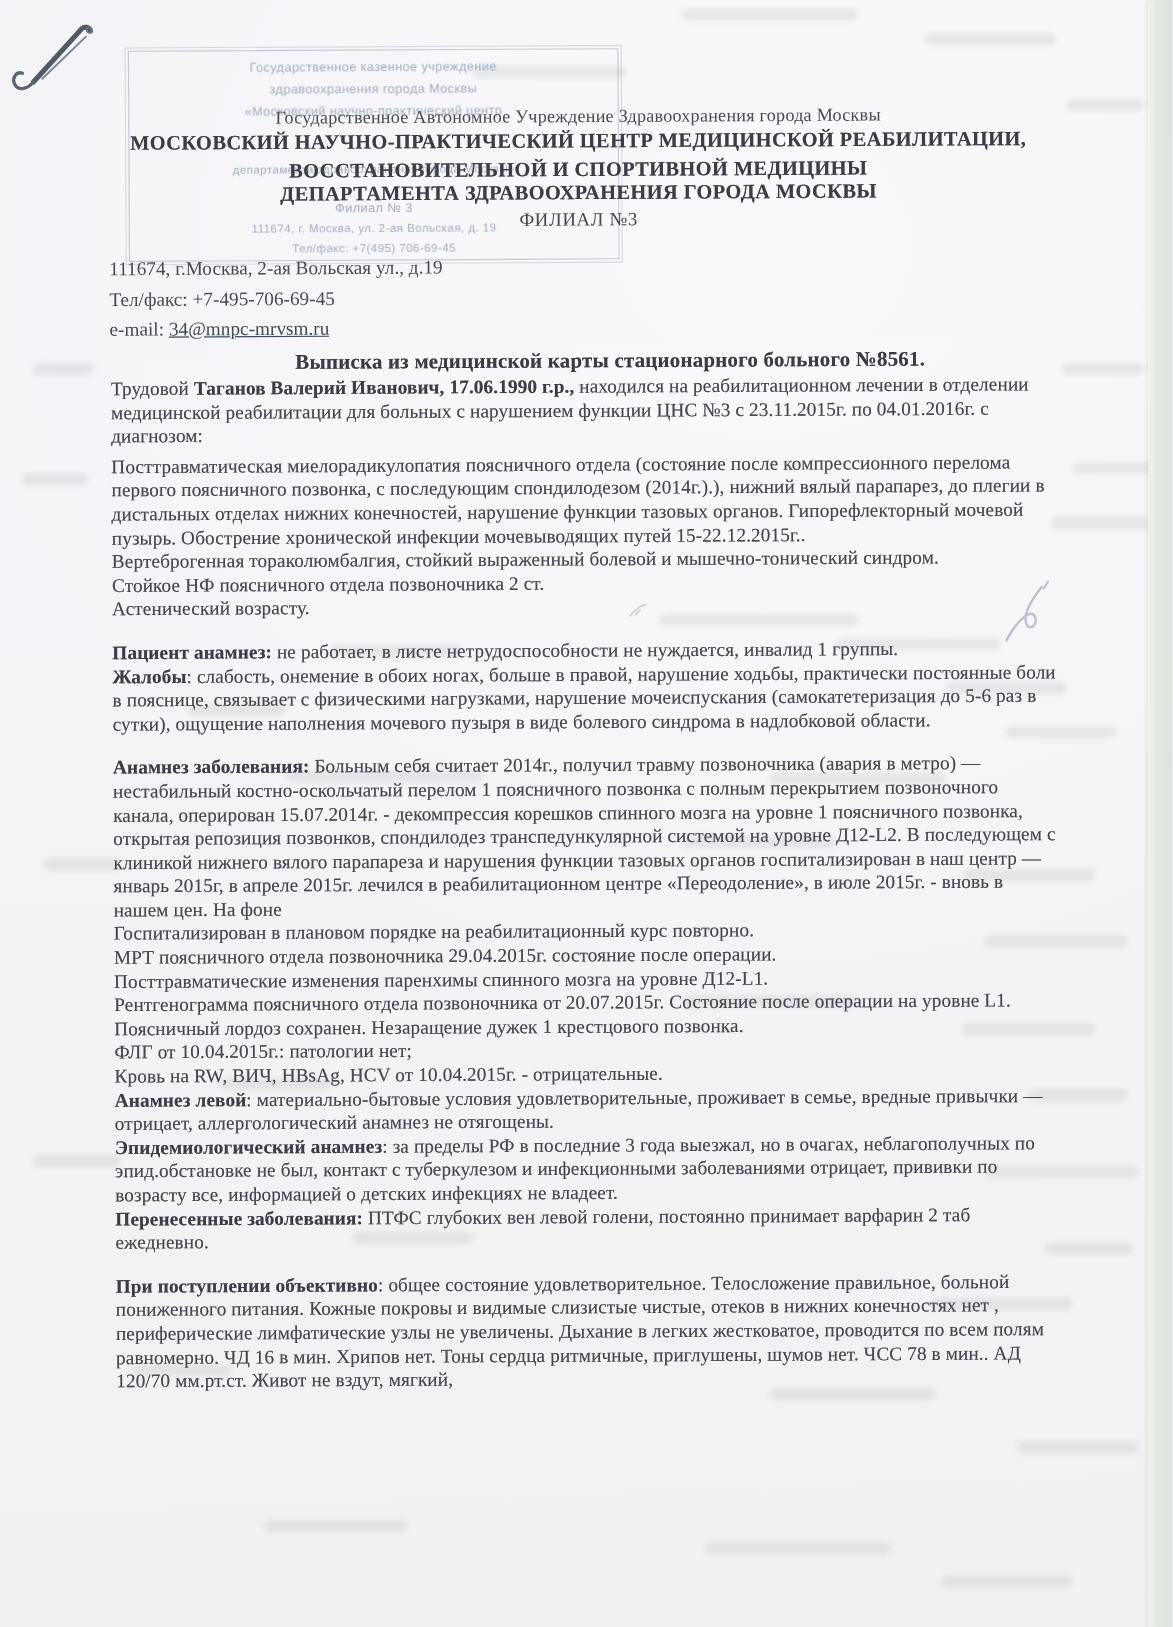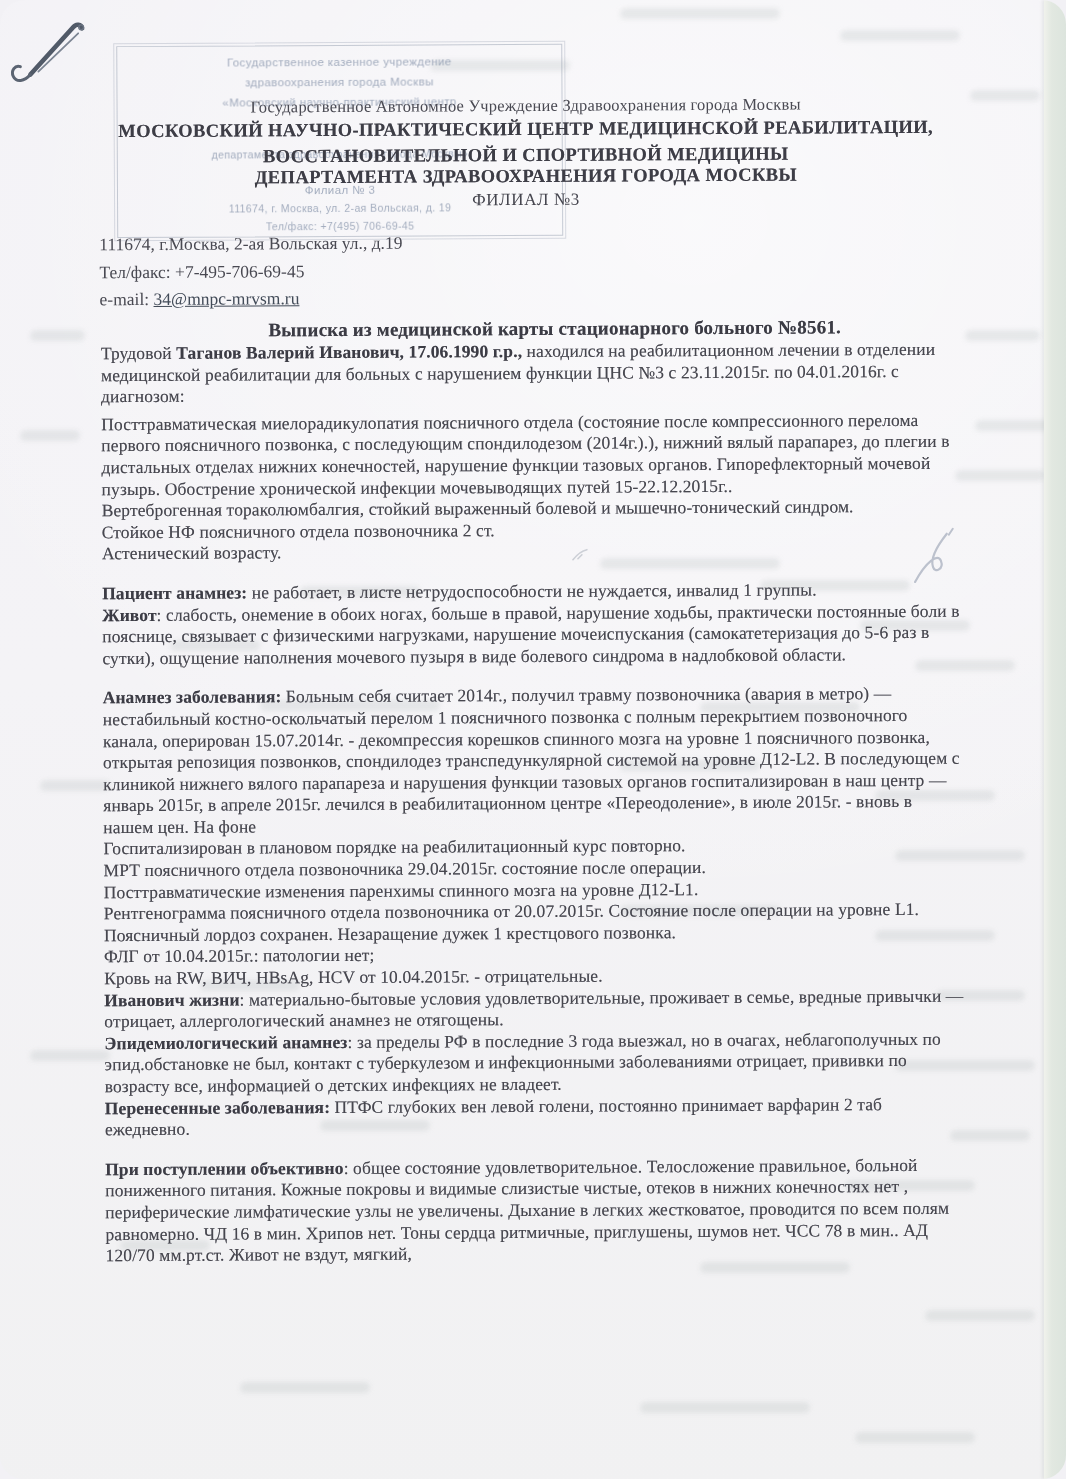--- a/index.html
+++ b/index.html
@@ -6,21 +6,20 @@
   body{
     width:1066px;height:1479px;overflow:hidden;position:relative;
     background:#f2f1f5;
     font-family:"Liberation Serif","DejaVu Serif",serif;
   }
   .page{
     position:absolute;inset:0;overflow:hidden;
     background:
       radial-gradient(130% 80% at 65% 15%, rgba(255,255,255,.55), rgba(255,255,255,0) 60%),
       linear-gradient(178deg,#f3f2f6 0%,#f4f3f6 45%,#f1f1f2 100%);
-    border-radius: 24px;
   }
   
   .scan-strip{
     position:absolute;top:0;right:0;width:22px;height:100%;
     background:linear-gradient(90deg,#f0f2ec 0%,#e2e8e1 35%,#dce4dd 100%);
     box-shadow:-2px 0 3px rgba(90,110,95,.10);
   }
   .content{position:absolute;left:0;top:0;width:1044px;height:100%;transform:rotate(-0.3deg);transform-origin:50% 0;}
 
   
@@ -157,29 +156,29 @@
 
     <div class="doc-title">Выписка из медицинской карты стационарного больного №8561.</div>
 
     <div class="body-text" id="body-text">
         <p><span>Трудовой </span><b>Таганов Валерий Иванович, 17.06.1990 г.р.,</b><span>  находился на реабилитационном лечении в отделении медицинской реабилитации для больных с нарушением функции ЦНС №3 с 23.11.2015г. по 04.01.2016г. с диагнозом:</span></p>
         <p class="gap-sm"><span>Посттравматическая миелорадикулопатия поясничного отдела (состояние после компрессионного перелома первого поясничного позвонка, с последующим спондилодезом (2014г.).), нижний вялый парапарез, до плегии в дистальных отделах нижних конечностей, нарушение функции тазовых органов. Гипорефлекторный мочевой пузырь. Обострение хронической инфекции мочевыводящих путей 15-22.12.2015г..</span></p>
         <p><span>Вертеброгенная тораколюмбалгия, стойкий выраженный болевой и мышечно-тонический синдром.</span></p>
         <p><span>Стойкое НФ поясничного отдела позвоночника 2 ст.</span></p>
         <p><span>Астенический возрасту.</span></p>
         <p class="gap-lg"><b>Пациент анамнез:</b><span>  не работает, в листе нетрудоспособности не нуждается, инвалид 1 группы.</span></p>
-        <p><b>Живот</b><span>:  слабость, онемение в обоих ногах, больше в правой, нарушение ходьбы, практически постоянные боли в пояснице, связывает с физическими нагрузками, нарушение мочеиспускания (самокатетеризация до 5-6 раз в сутки), ощущение наполнения мочевого пузыря в виде болевого синдрома в надлобковой области.</span></p>
+        <p><b>Жалобы</b><span>:  слабость, онемение в обоих ногах, больше в правой, нарушение ходьбы, практически постоянные боли в пояснице, связывает с физическими нагрузками, нарушение мочеиспускания (самокатетеризация до 5-6 раз в сутки), ощущение наполнения мочевого пузыря в виде болевого синдрома в надлобковой области.</span></p>
         <p class="gap-lg"><b>Анамнез заболевания:</b><span> Больным себя считает 2014г., получил травму позвоночника (авария в метро) — нестабильный костно-оскольчатый перелом 1 поясничного позвонка с полным перекрытием позвоночного канала, оперирован 15.07.2014г. - декомпрессия корешков спинного мозга на уровне 1 поясничного позвонка, открытая репозиция позвонков, спондилодез транспедункулярной системой на уровне Д12-L2. В последующем с клиникой нижнего вялого парапареза и нарушения функции тазовых органов госпитализирован в наш центр — январь 2015г, в апреле 2015г. лечился в реабилитационном центре «Переодоление», в июле 2015г. - вновь в нашем цен. На фоне</span></p>
         <p><span>Госпитализирован в плановом порядке на реабилитационный курс повторно.</span></p>
         <p><span>МРТ поясничного отдела позвоночника 29.04.2015г. состояние после операции.</span></p>
         <p><span>Посттравматические изменения паренхимы спинного мозга на уровне Д12-L1.</span></p>
         <p><span>Рентгенограмма поясничного отдела позвоночника от 20.07.2015г. Состояние после операции на уровне L1. Поясничный лордоз сохранен. Незаращение дужек 1 крестцового позвонка.</span></p>
         <p><span>ФЛГ  от  10.04.2015г.: патологии нет;</span></p>
         <p><span>Кровь на RW, ВИЧ, HBsAg, HCV от 10.04.2015г. - отрицательные.</span></p>
-        <p><b>Иванович жизни</b><span>:  материально-бытовые условия удовлетворительные, проживает в семье, вредные привычки — отрицает, аллергологический анамнез не отягощены.</span></p>
+        <p><b>Анамнез левой</b><span>:  материально-бытовые условия удовлетворительные, проживает в семье, вредные привычки — отрицает, аллергологический анамнез не отягощены.</span></p>
         <p><b>Эпидемиологический анамнез</b><span>: за пределы РФ в последние 3 года  выезжал, но в очагах, неблагополучных по эпид.обстановке не был, контакт с туберкулезом и инфекционными заболеваниями отрицает, прививки по возрасту все,  информацией о детских инфекциях не владеет.</span></p>
         <p><b>Перенесенные заболевания:</b><span> ПТФС глубоких вен левой голени, постоянно принимает варфарин 2 таб ежедневно.</span></p>
         <p class="gap-lg"><b>При поступлении объективно</b><span>: общее состояние удовлетворительное. Телосложение правильное, больной пониженного питания. Кожные покровы и видимые слизистые чистые, отеков в нижних конечностях нет , периферические лимфатические узлы не увеличены. Дыхание в легких жестковатое, проводится по всем полям равномерно. ЧД 16 в мин. Хрипов нет. Тоны сердца ритмичные, приглушены, шумов нет. ЧСС 78 в мин.. АД 120/70 мм.рт.ст. Живот не вздут, мягкий,</span></p>
       </div>
 
     <svg class="clip-mark" width="92" height="74" viewBox="0 0 92 74">
       <path d="M78,8 C77,4 72,3 69,7 L26,54" fill="none" stroke="#515a68" stroke-width="4.6" stroke-linecap="round"></path>
       <path d="M26,54 C20,61 12,62 9,56 C6,50 11,44 16,46" fill="none" stroke="#5b6472" stroke-width="3" stroke-linecap="round"></path>
       <path d="M74,13 L34,51" fill="none" stroke="#7d8694" stroke-width="1.8" stroke-linecap="round"></path>
       <circle cx="77" cy="7" r="2.4" fill="none" stroke="#6a7382" stroke-width="1.4"></circle>

